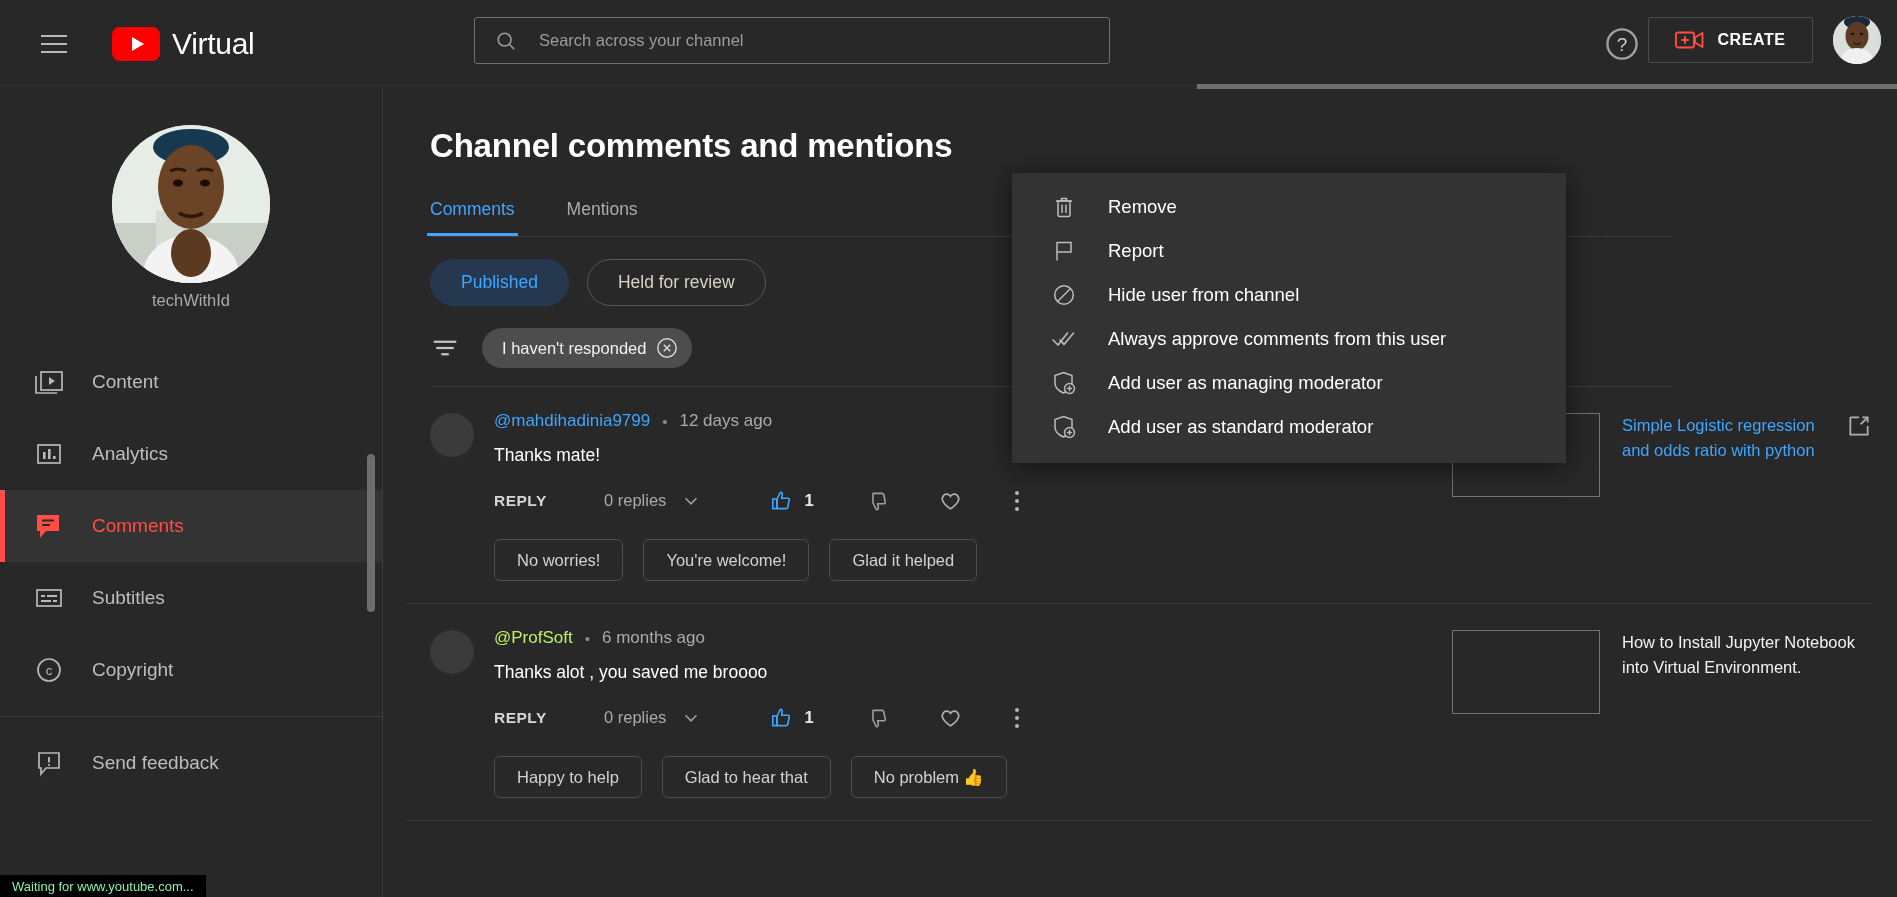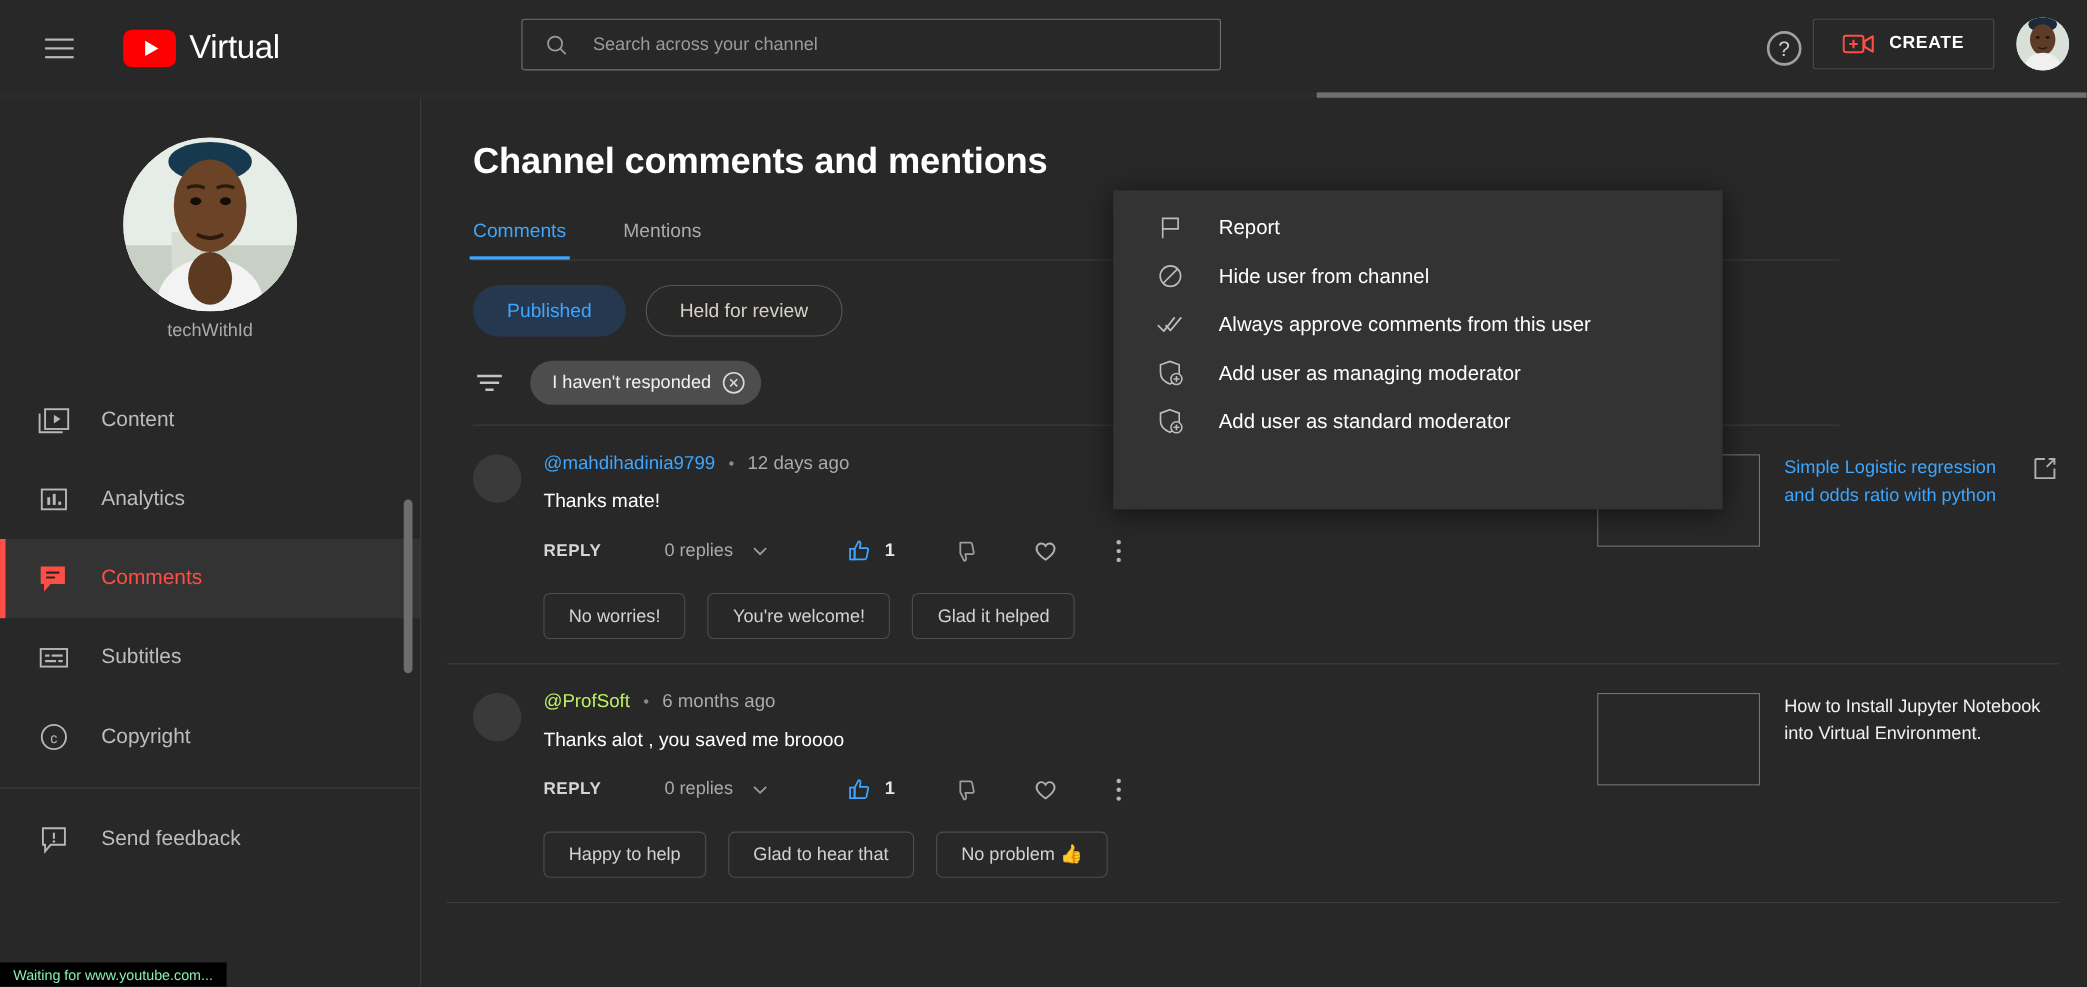--- a/index.html
+++ b/index.html
@@ -526,20 +526,32 @@
     <div class="c-video">
       <div class="c-thumb"></div>
       <div class="c-vtitle plain">How to Install Jupyter Notebook into  Virtual Environment.</div>
     </div>
   </div>
 
 </div>
 
 <div class="ctxmenu">
 
+  <div class="ctxitem">
+    <span class="ctxicon">
+      <svg width="24" height="24" viewBox="0 0 24 24">
+        <path d="M6 6 H18 V20 Q18 21.5 16.5 21.5 H7.5 Q6 21.5 6 20 Z" fill="none" stroke="#bdbdbd" stroke-width="1.5"></path>
+        <line x1="4" y1="6" x2="20" y2="6" stroke="#bdbdbd" stroke-width="1.5"></line>
+        <path d="M9.5 6 V3.5 H14.5 V6" fill="none" stroke="#bdbdbd" stroke-width="1.5"></path>
+        <line x1="10" y1="9.5" x2="10" y2="18" stroke="#bdbdbd" stroke-width="1.5"></line>
+        <line x1="14" y1="9.5" x2="14" y2="18" stroke="#bdbdbd" stroke-width="1.5"></line>
+      </svg>
+    </span>
+    <span class="ctxlabel">Remove</span>
+  </div>
 
   <div class="ctxitem">
     <span class="ctxicon">
       <svg width="24" height="24" viewBox="0 0 24 24">
         <line x1="5" y1="3" x2="5" y2="21.5" stroke="#bdbdbd" stroke-width="1.5"></line>
         <path d="M5 3.5 H19 V13 H5" fill="none" stroke="#bdbdbd" stroke-width="1.5"></path>
       </svg>
     </span>
     <span class="ctxlabel">Report</span>
   </div>

